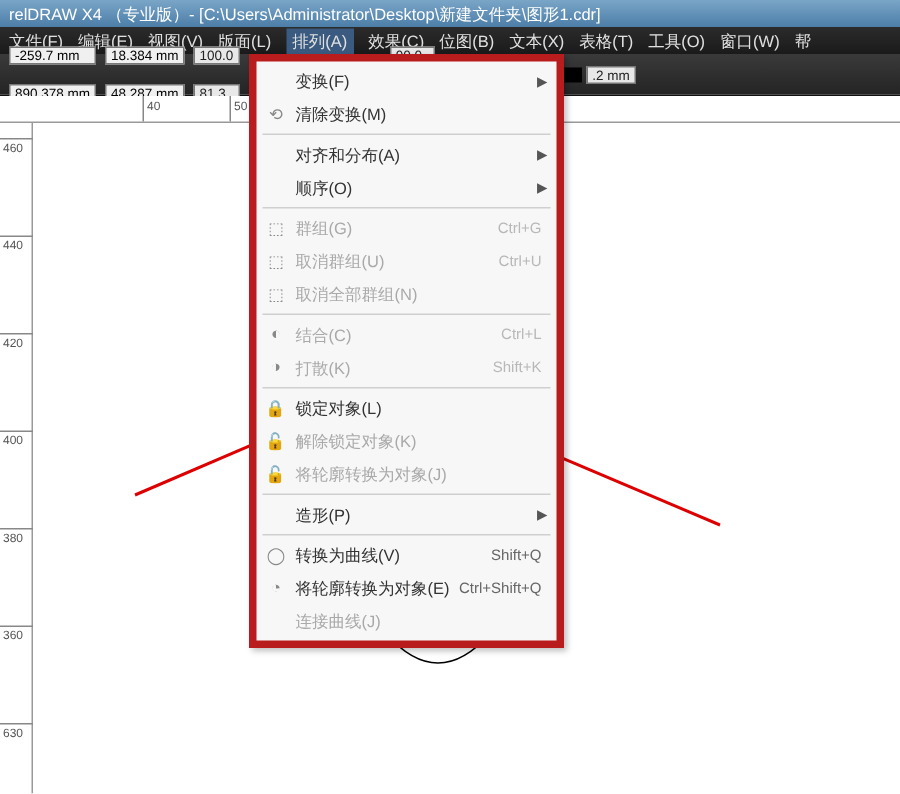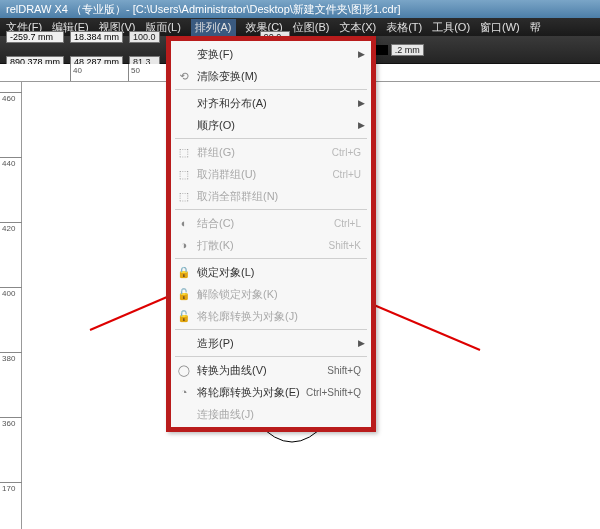--- a/index.html
+++ b/index.html
@@ -10,21 +10,21 @@
   .menubar .m.active { background: #3a5a80; padding: 1px 4px; text-align: center; }
   .propbar { height: 28px; background: linear-gradient(#3a3a3a,#242424); display: flex; align-items: center; padding: 0 6px; gap: 6px; color: #ddd; font-size: 10px; border-bottom: 1px solid #111; }
   .propbar .grp { display: flex; flex-direction: column; gap: 13px; }
   .propbar .cell { background: #f0f0f0; color: #000; padding: 0 3px; border: 1px solid #777; height: 12px; line-height: 11px; font-size: 9px; min-width: 44px; }
   .propbar .btn { width: 20px; height: 20px; background: #2e2e2e; border: 1px solid #444; border-radius: 2px; }
   .propbar .ro { background:#e8e8e8; color:#222; padding:0 3px;border:1px solid #777;height:12px;line-height:11px;font-size:9px;min-width:30px; }
   .propbar .lock { color:#999; font-size:10px;}
   .propbar .outline { display:flex; align-items:center; gap:3px;}
   .propbar .outline .sw { width:14px;height:10px;background:#000;}
   .ruler-h { height: 18px; background: #fff; border-bottom: 1px solid #999; position: relative; font-size: 8px; color: #555; overflow: hidden; }
-  .ruler-h .tick { position: absolute; top: 0; height: 18px; border-left: 1px solid #888; }
+  .ruler-h .tick { position: absolute; top: 0; height: 18px; border-left: 1px solid #888; margin-left: 25px; }
   .ruler-h .tick span { position: absolute; top: 2px; left: 2px; }
   .canvas { position: absolute; left: 22px; top: 82px; right: 0; bottom: 0; background: #fff;}
   .ruler-v { position:absolute; left:0; top:82px; width:22px; bottom:0; background:#fff; border-right:1px solid #999; font-size:8px; color:#555;}
   .ruler-v .tick { position:absolute; left:0; width:22px; border-top:1px solid #888; }
   .ruler-v .tick span { position:absolute; left:2px; top:1px; }
   .curve { position:absolute; left:230px; top:335px; }
   
   .dropdown { position: absolute; left: 166px; top: 36px; width: 210px; background: #f7f7f7; border: 5px solid #b91c1c; box-shadow: 2px 2px 4px rgba(0,0,0,.25); z-index: 50; padding: 2px 0;}
   .dropdown .row { height: 22px; display: flex; align-items: center; padding: 0 6px 0 4px; color: #333; font-size: 11px; position: relative;}
   .dropdown .row.disabled { color: #a9a9a9; }
@@ -111,21 +111,21 @@
   <div class="tick" style="top:205px">
       <span>400</span>
     </div>
   <div class="tick" style="top:270px">
       <span>380</span>
     </div>
   <div class="tick" style="top:335px">
       <span>360</span>
     </div>
   <div class="tick" style="top:400px">
-      <span>170</span>
+      <span>630</span>
     </div>
 </div>
 
 <div class="canvas">
   <svg class="curve" width="80" height="40">
     <path d="M5 5 Q40 45 75 5" fill="none" stroke="#000" stroke-width="1"></path>
   </svg>
 </div>
 
 <div class="dropdown" id="dropdown">

